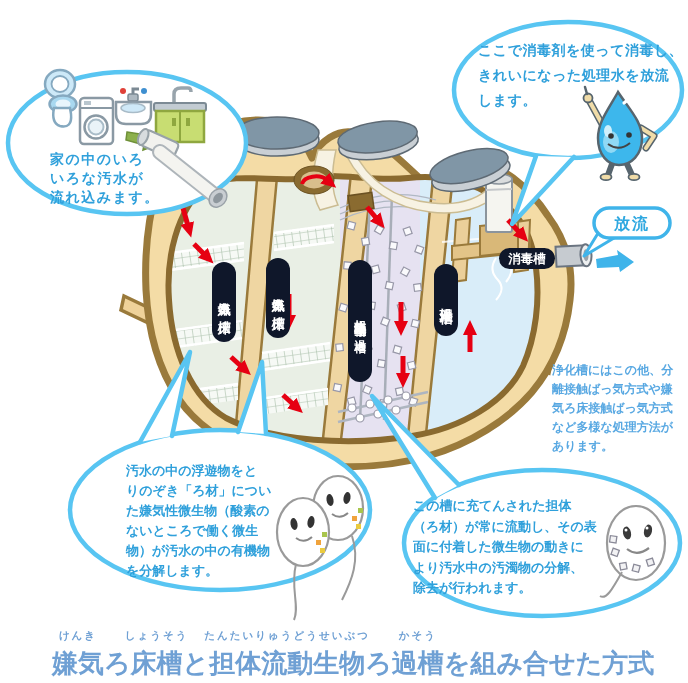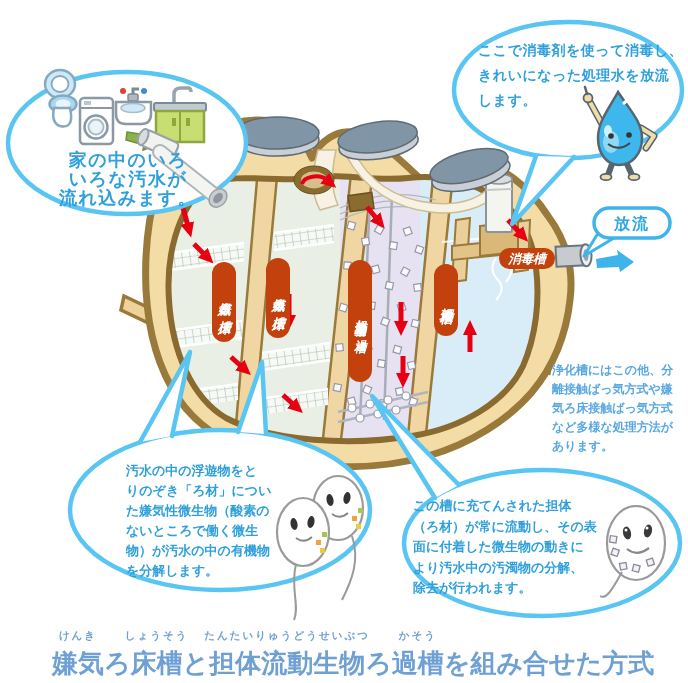--- a/index.html
+++ b/index.html
@@ -1,21 +1,21 @@
 <!DOCTYPE html>
 <html><head>
 <meta charset="utf-8">
 <style>
   html,body{margin:0;padding:0;background:#fff;}
   #stage{position:relative;width:688px;height:683px;overflow:hidden;background:#ffffff;
          font-family:"DejaVu Sans","Liberation Sans",sans-serif;}
   #art{position:absolute;left:0;top:0;}
   .btxt{position:absolute;color:#2FA0DB;font-weight:bold;font-size:13px;line-height:20px;white-space:nowrap;}
-  .pill{position:absolute;background:#c2410c;color:#fff;font-weight:bold;border-radius:14px;
-        display:flex;align-items:center;justify-content:center;font-size:13px;line-height:1.05;font-style:italic;}
+  .pill{position:absolute;background:#0f172a;color:#fff;font-weight:bold;border-radius:14px;
+        display:flex;align-items:center;justify-content:center;font-size:13px;line-height:1.05;}
   .pill.v{writing-mode:vertical-rl;text-orientation:upright;width:24px;letter-spacing:1px;}
   .note{position:absolute;left:552px;top:361px;color:#58A8E2;font-weight:bold;font-size:12px;line-height:19px;white-space:nowrap;}
   .houryu{position:absolute;left:594px;top:210px;width:76px;height:28px;display:flex;align-items:center;justify-content:center;
           color:#2FA8E0;font-weight:bold;font-size:16px;letter-spacing:2px;}
   .title{position:absolute;left:52px;top:629px;display:flex;color:#6FA0D4;font-weight:bold;white-space:nowrap;}
   .seg{position:relative;display:inline-block;text-align:left;padding-top:17px;}
   .ruby{position:absolute;top:0;left:50%;transform:translateX(-50%);font-size:10.5px;letter-spacing:2px;white-space:nowrap;}
   .base{font-size:26px;}
 </style>
 </head>
@@ -325,21 +325,21 @@
     <g fill="#F2F2F4" stroke="#8A8A98" stroke-width="1.3">
       <rect x="612" y="549" width="6.5" height="6.5" transform="rotate(20 615 552)"></rect>
       <rect x="620" y="563" width="6.5" height="6.5" transform="rotate(-10 623 566)"></rect>
       <rect x="633" y="565" width="6.5" height="6.5" transform="rotate(15 636 568)"></rect>
       <rect x="647" y="559" width="6.5" height="6.5" transform="rotate(-18 650 562)"></rect>
       <rect x="610" y="536" width="6.5" height="6.5" transform="rotate(8 613 539)"></rect>
     </g>
   </g>
 </svg>
 
-<div class="btxt" style="left:50px;top:150px;width:156px;text-align:center;letter-spacing:1.5px;font-size:18px;line-height:19px;">
+<div class="btxt" style="left:50px;top:150px;width:156px;letter-spacing:1.5px;font-size:14px;line-height:19px;">
   <div>家の中のいろ</div>
   <div>いろな汚水が</div>
   <div>流れ込みます。</div>
 </div>
 
 <div class="btxt" style="left:478px;top:38px;font-size:14px;line-height:25px;letter-spacing:0.5px;">
   <div>ここで消毒剤を使って消毒し、</div>
   <div>きれいになった処理水を放流</div>
   <div>します。</div>
 </div>

